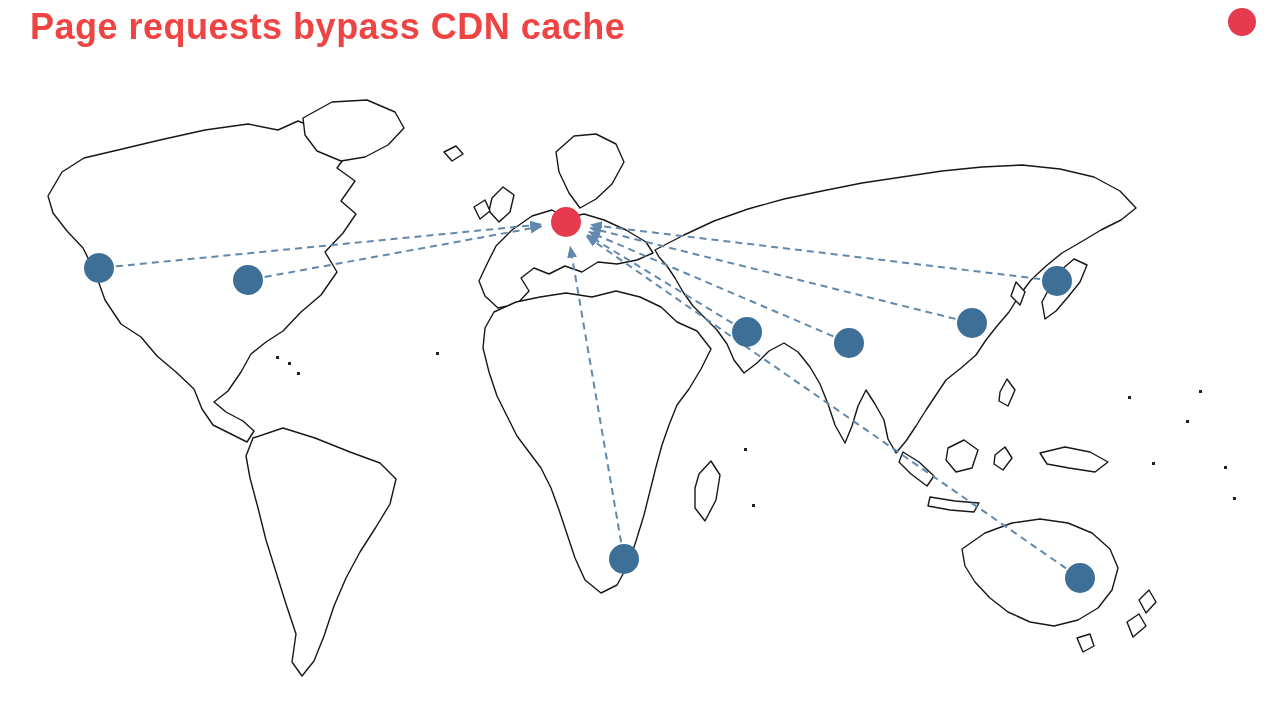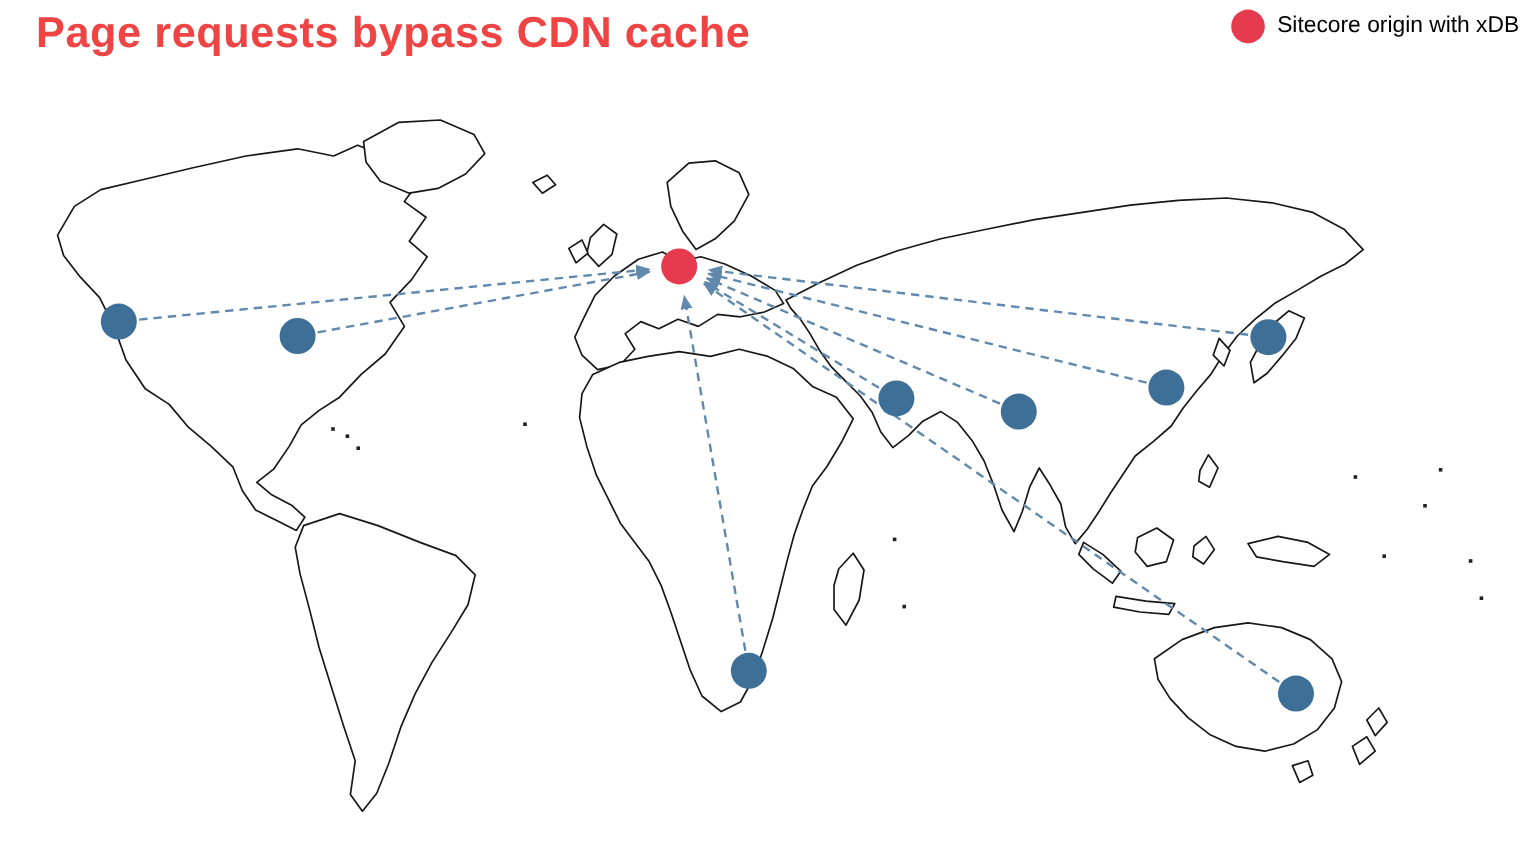--- a/index.html
+++ b/index.html
@@ -64,21 +64,20 @@
   }
 </style>
 </head>
 <body>
 
 <div class="title" style="color: #ef4444;">Page requests bypass CDN cache</div>
 
 <div class="legend">
   <div class="legend-item">
     <span class="swatch" id="sw-origin" style="background: rgb(230, 58, 79);"></span>
-    <span class="legend-label">Sitecore origin with xDB</span>
   </div>
 </div>
 
 <svg id="map" viewBox="0 0 1280 720" xmlns="http://www.w3.org/2000/svg">
   <defs>
     <marker id="arrow" markerUnits="userSpaceOnUse" markerWidth="14" markerHeight="12" refX="11" refY="5" orient="auto">
       <path id="arrow-path" d="M0,0 L12,5 L0,10 Z" fill="#6189ad"></path>
     </marker>
   </defs>
 

